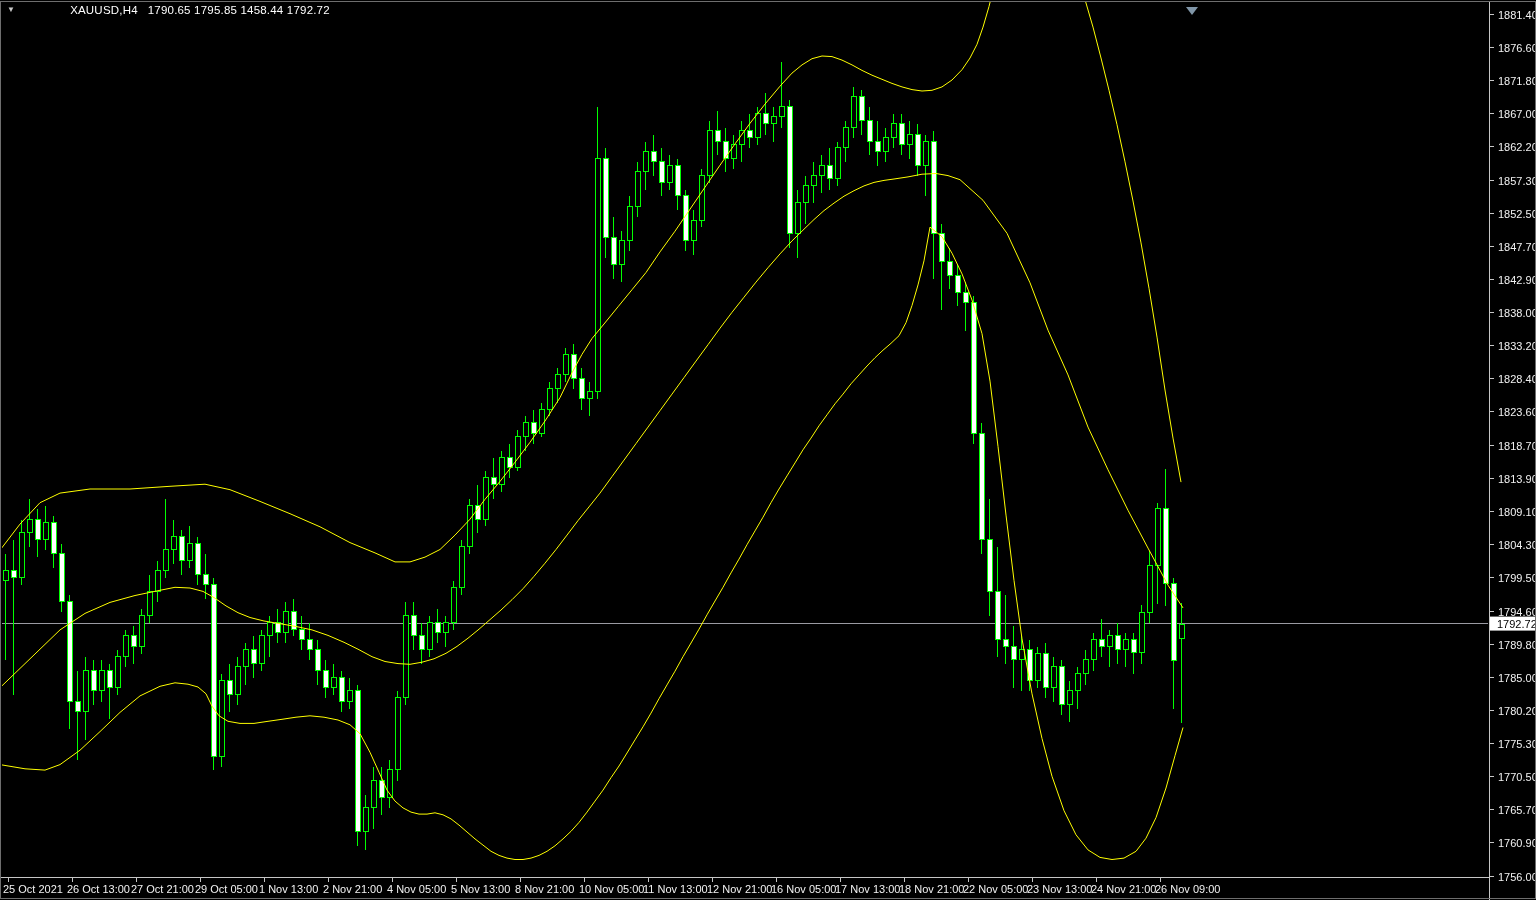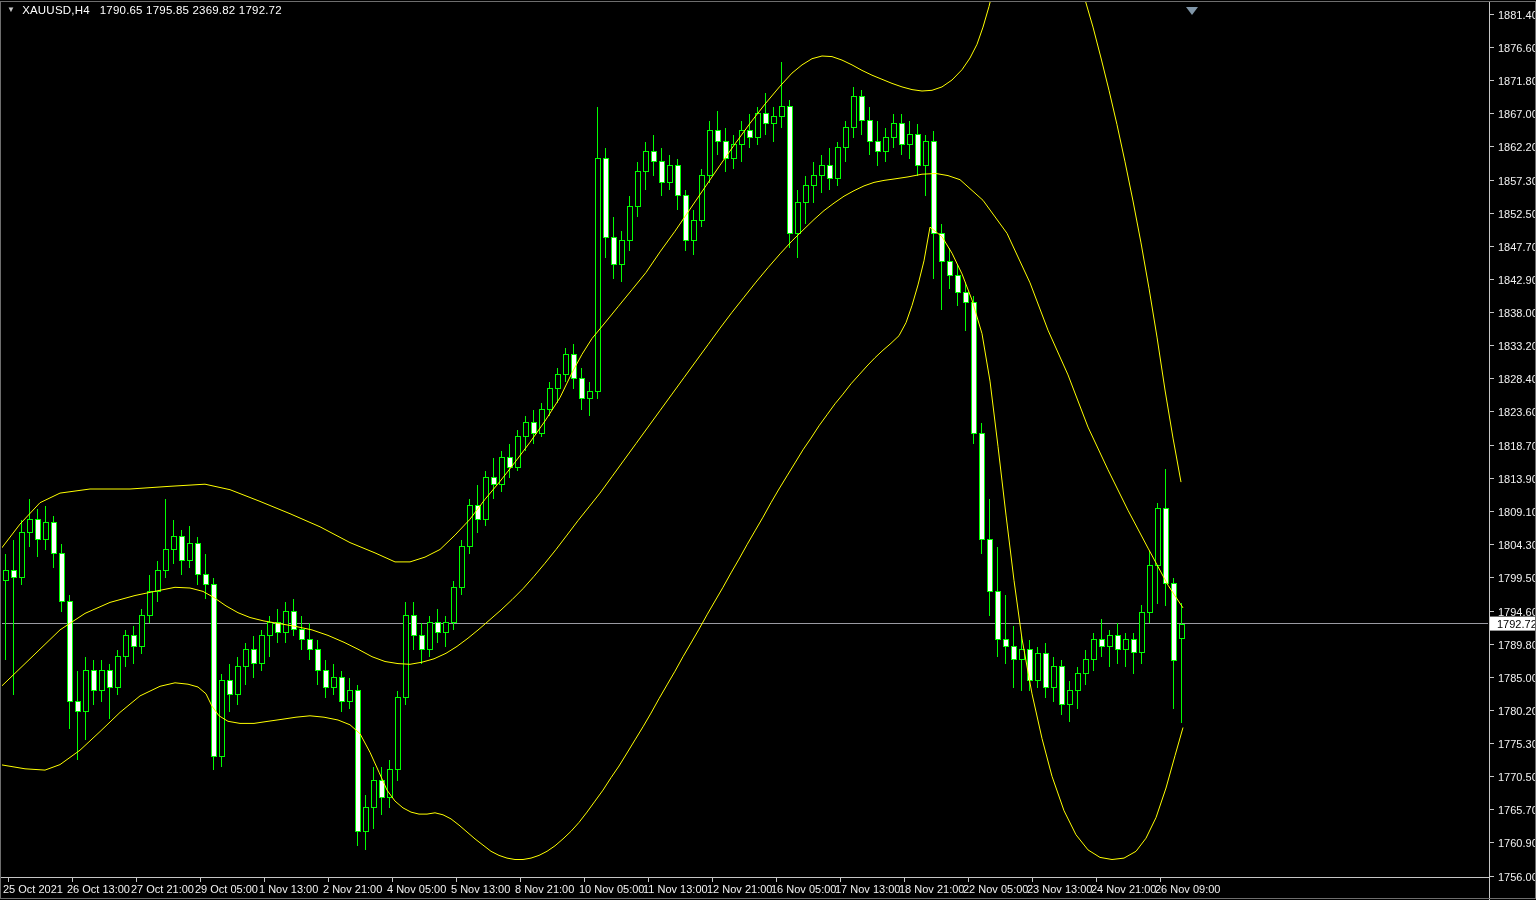--- a/index.html
+++ b/index.html
@@ -2,21 +2,21 @@
 <html><head>
 <meta charset="utf-8">
 <style>
   html,body{margin:0;padding:0;background:#000;}
   body{width:1536px;height:900px;overflow:hidden;font-family:"Liberation Sans",sans-serif;}
   #root{position:relative;width:1536px;height:900px;background:#000;}
   #chart-svg{position:absolute;left:0;top:0;}
   .symbol-header{position:absolute;left:7px;top:4px;display:flex;align-items:center;z-index:5;
     color:#fff;font-size:11.5px;letter-spacing:0.2px;white-space:pre;}
   .symbol-header .tri{color:#c9c9c9;font-size:8px;margin-right:7px;line-height:1;}
-  .symbol-header .sym{margin-right:10px;}
+  .symbol-header .sym{margin-right:10px;margin-left:48px;}
   .shift-marker{position:absolute;left:1186px;top:7px;width:0;height:0;z-index:5;
     border-left:6px solid transparent;border-right:6px solid transparent;border-top:8px solid #8096a8;}
   text{font-family:"Liberation Sans",sans-serif;}
 </style>
 </head>
 <body>
 
 <div id="root">
   <svg id="chart-svg" width="1536" height="900">
       <rect x="0" y="0" width="1536" height="900" fill="#000000"></rect>
@@ -725,16 +725,16 @@
         <line x1="1160.5" y1="877.5" x2="1160.5" y2="881.5" stroke="#c6c6c6" stroke-width="1" shape-rendering="crispEdges"></line>
         <text x="1155" y="892.5" fill="#f2f2f2" font-size="11">26 Nov 09:00</text>
       </g>
       <line x1="0" y1="877.5" x2="1489" y2="877.5" stroke="#c6c6c6" stroke-width="1" shape-rendering="crispEdges"></line>
       <line x1="1489.5" y1="2" x2="1489.5" y2="900" stroke="#c6c6c6" stroke-width="1" shape-rendering="crispEdges"></line>
       <rect x="0.5" y="1.5" width="1535" height="897" fill="none" stroke="#6e6e6e" stroke-width="1" shape-rendering="crispEdges"></rect>
     </svg>
   <div class="symbol-header">
     <span class="tri">▼</span>
     <span class="sym">XAUUSD,H4</span>
-    <span class="quote">1790.65 1795.85 2369.82 1792.72</span>
+    <span class="quote">1790.65 1795.85 1458.44 1792.72</span>
   </div>
   <div class="shift-marker"></div>
 </div>
 
 </body></html>

